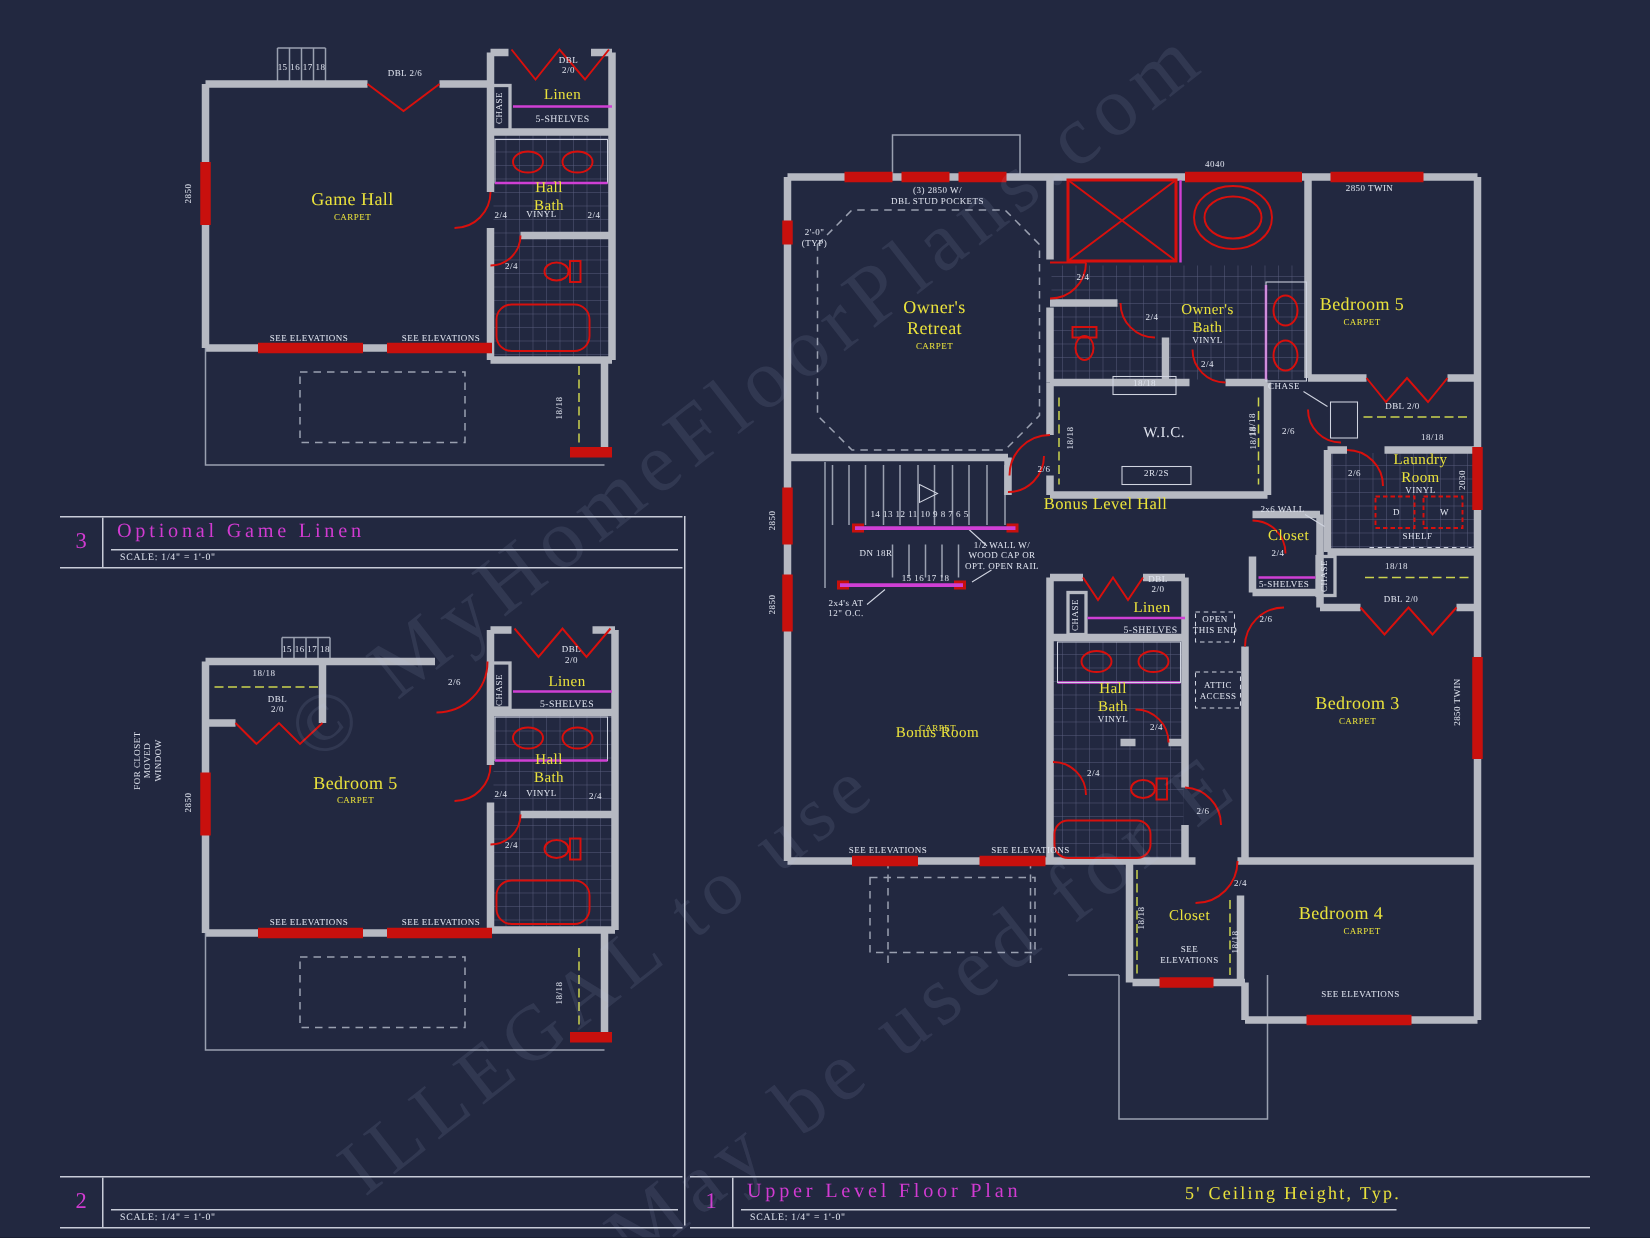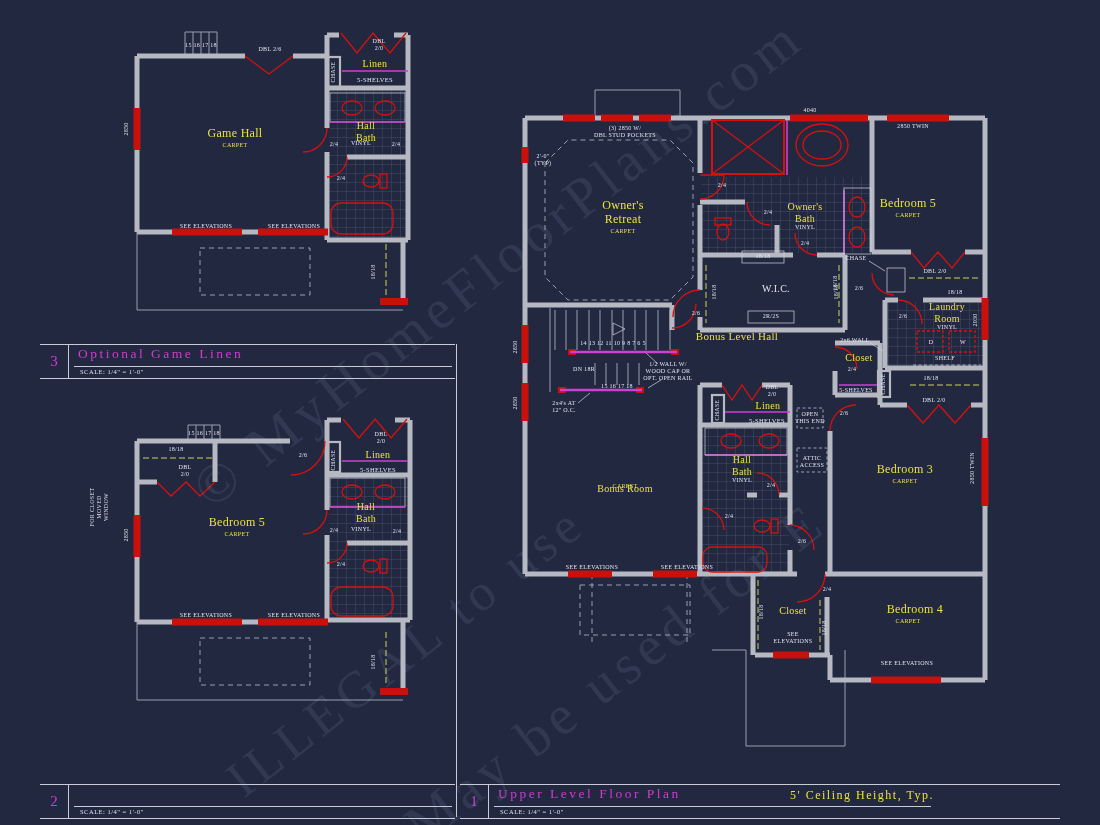--- a/index.html
+++ b/index.html
@@ -357,21 +357,21 @@
       <span class="lbl ly" style="left: 160px; top: 404px; font-size: 10px; transform: translate(-50%, -50%);">Bonus Room</span>
       <span class="lbl ly" style="left: 160px; top: 402px; font-size: 6px; transform: translate(-50%, -50%);">CARPET</span>
       <span class="lbl lw" style="left: 127px; top: 483px; font-size: 6px; transform: translate(-50%, -50%);">SEE ELEVATIONS</span>
       <span class="lbl lw" style="left: 222px; top: 483px; font-size: 6px; transform: translate(-50%, -50%);">SEE ELEVATIONS</span>
       <span class="lbl lw" style="left: 362px; top: 505px; font-size: 6px; transform: translate(-50%, -50%);">2/4</span>
       <span class="lbl ly" style="left: 328px; top: 526px; font-size: 10px; transform: translate(-50%, -50%);">Closet</span>
       <span class="lbl lw" style="left: 297px; top: 527px; font-size: 6px; transform: translate(-50%, -50%) rotate(-90deg);">18/18</span>
       <span class="lbl lw" style="left: 360px; top: 543px; font-size: 6px; transform: translate(-50%, -50%) rotate(-90deg);">18/18</span>
       <span class="lbl lw" style="left: 328px; top: 553px; font-size: 6px; transform: translate(-50%, -50%);">SEE
 ELEVATIONS</span>
-      <span class="lbl ly" style="left: 450px; top: 524px; font-size: 12px; transform: translate(-50%, -50%);">Bedroom 4</span>
+      <span class="lbl ly" style="left: 429px; top: 524px; font-size: 12px; transform: translate(-50%, -50%);">Bedroom 4</span>
       <span class="lbl ly" style="left: 443px; top: 537px; font-size: 6px; transform: translate(-50%, -50%);">CARPET</span>
       <span class="lbl lw" style="left: 442px; top: 579px; font-size: 6px; transform: translate(-50%, -50%);">SEE ELEVATIONS</span>
     </div>
 
   <div class="tb" style="left:40px;top:344px;width:415px;">
     <div class="tb-num">3</div>
     <div class="tb-title">Optional Game Linen</div>
     <div class="tb-rule" style="width:378px;"></div>
     <div class="tb-scale">SCALE: 1/4" = 1'-0"</div>
   </div>

